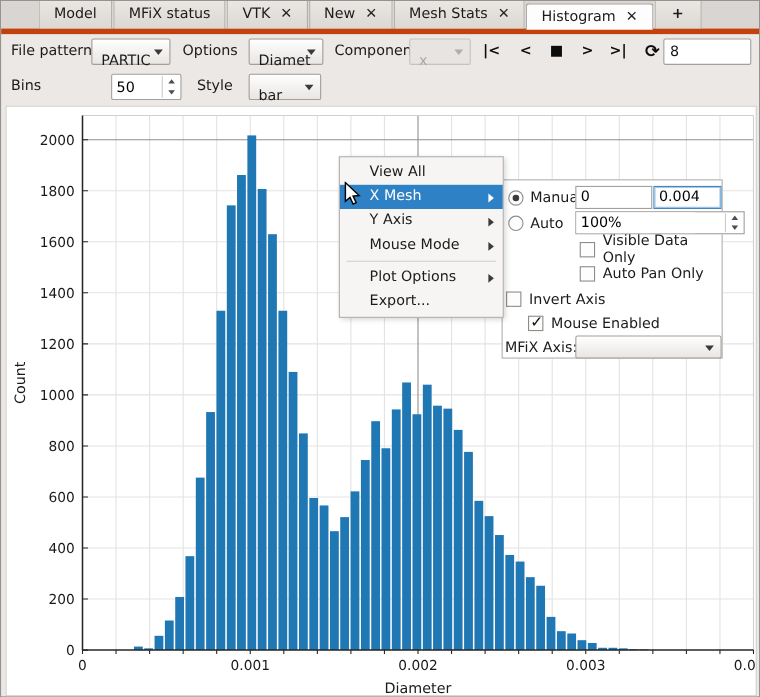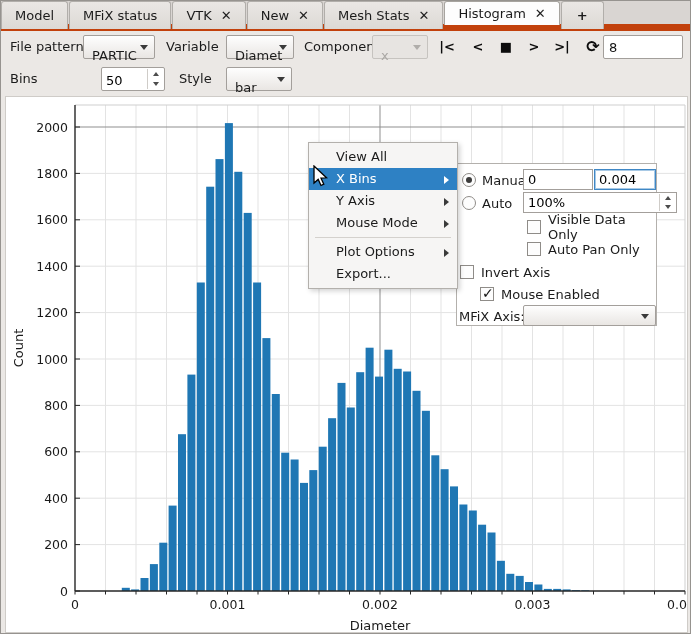--- a/index.html
+++ b/index.html
@@ -3,21 +3,21 @@
 <meta charset="utf-8">
 <style>
   html,body{margin:0;padding:0;}
   body{width:691px;height:634px;position:relative;background:#ebe8e5;
        font-family:"DejaVu Sans","Liberation Sans",sans-serif;font-size:13px;color:#1b1b1b;
        overflow:hidden;box-sizing:border-box;border:1px solid #96938f;}
   *{box-sizing:border-box;}
 
   
   .tab-bar{position:absolute;left:0;top:0;width:691px;height:30px;background:#d9d5d2;
-           border-bottom:7px solid #c2410c;display:flex;}
+           border-bottom:5px solid #c2410c;display:flex;align-items:flex-end;padding-left:34px;}
   .tab{height:28px;display:flex;align-items:center;padding:0 13px;margin-right:1px;
        background:linear-gradient(#eae7e4,#dcd9d5);border:1px solid #b1aeaa;border-bottom:none;
        border-radius:3px 3px 0 0;position:relative;cursor:default;white-space:nowrap;}
   .tab.active{background:#fdfdfd;height:24px;z-index:3;border-color:#a7a49f;margin-bottom:-1px;}
   .tab .close{margin-left:9px;font-weight:bold;font-size:13px;color:#1f1f1f;line-height:1;}
   .tab.newtab{padding:0 15px;font-weight:bold;}
 
   
   .lbl{position:absolute;line-height:24px;color:#1b1b1b;}
   .combo{position:absolute;height:24px;background:linear-gradient(#fefefe,#e9e6e3);
@@ -101,21 +101,21 @@
     </div>
     <div class="tab newtab">+</div>
   </div>
 
 <div>
   <span class="lbl" style="left:9px;top:34px;">File pattern</span>
   <div class="combo" style="left:82px;top:34px;width:72px;">
     <span>PARTIC</span>
     <span class="arr"></span>
   </div>
-  <span class="lbl" style="left:165px;top:34px;">Variable</span>
+  <span class="lbl" style="left:165px;top:34px;">Options</span>
   <div class="combo" style="left:225px;top:34px;width:68px;">
     <span>Diamet</span>
     <span class="arr"></span>
   </div>
   <span class="lbl" style="left:303px;top:34px;">Component</span>
   <div class="combo disabled" style="left:371px;top:34px;width:56px;">
     <span>x</span>
     <span class="arr"></span>
   </div>
   <div id="media-buttons">
@@ -294,21 +294,21 @@
         <text x="374.0" y="512">0.002</text>
         <text x="526.5" y="512">0.003</text>
         <text x="679.0" y="512">0.004</text>
       </g>
       <text x="374" y="533" font-size="13" fill="#1a1a1a" text-anchor="middle">Diameter</text>
       <text font-size="13" fill="#1a1a1a" text-anchor="middle" transform="translate(17,251) rotate(-90)">Count</text>
     </svg></div>
 
 <div class="menu" id="context-menu">
     <div class="menu-item"><span>View All</span></div>
-    <div class="menu-item hl"><span>X Bins</span><span class="sub-arr"></span></div>
+    <div class="menu-item hl"><span>X Mesh</span><span class="sub-arr"></span></div>
     <div class="menu-item"><span>Y Axis</span><span class="sub-arr"></span></div>
     <div class="menu-item"><span>Mouse Mode</span><span class="sub-arr"></span></div>
     <div class="menu-sep"></div>
     <div class="menu-item"><span>Plot Options</span><span class="sub-arr"></span></div>
     <div class="menu-item"><span>Export...</span></div>
   </div>
 
 <div class="panel">
   <div class="prow" style="top:5px;left:5px;">
     <div class="radio sel"></div>

